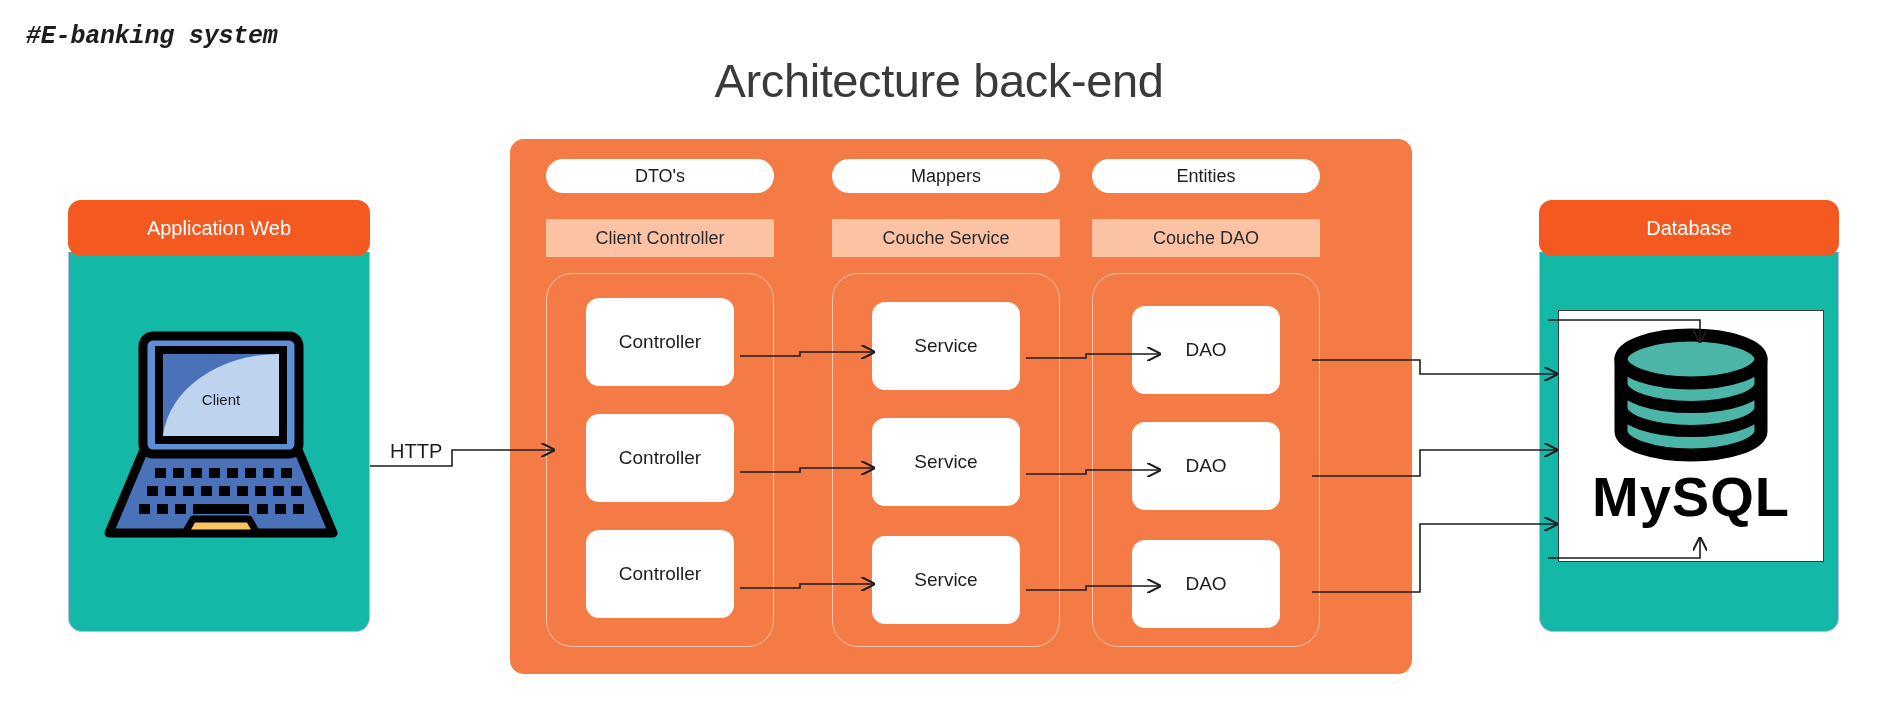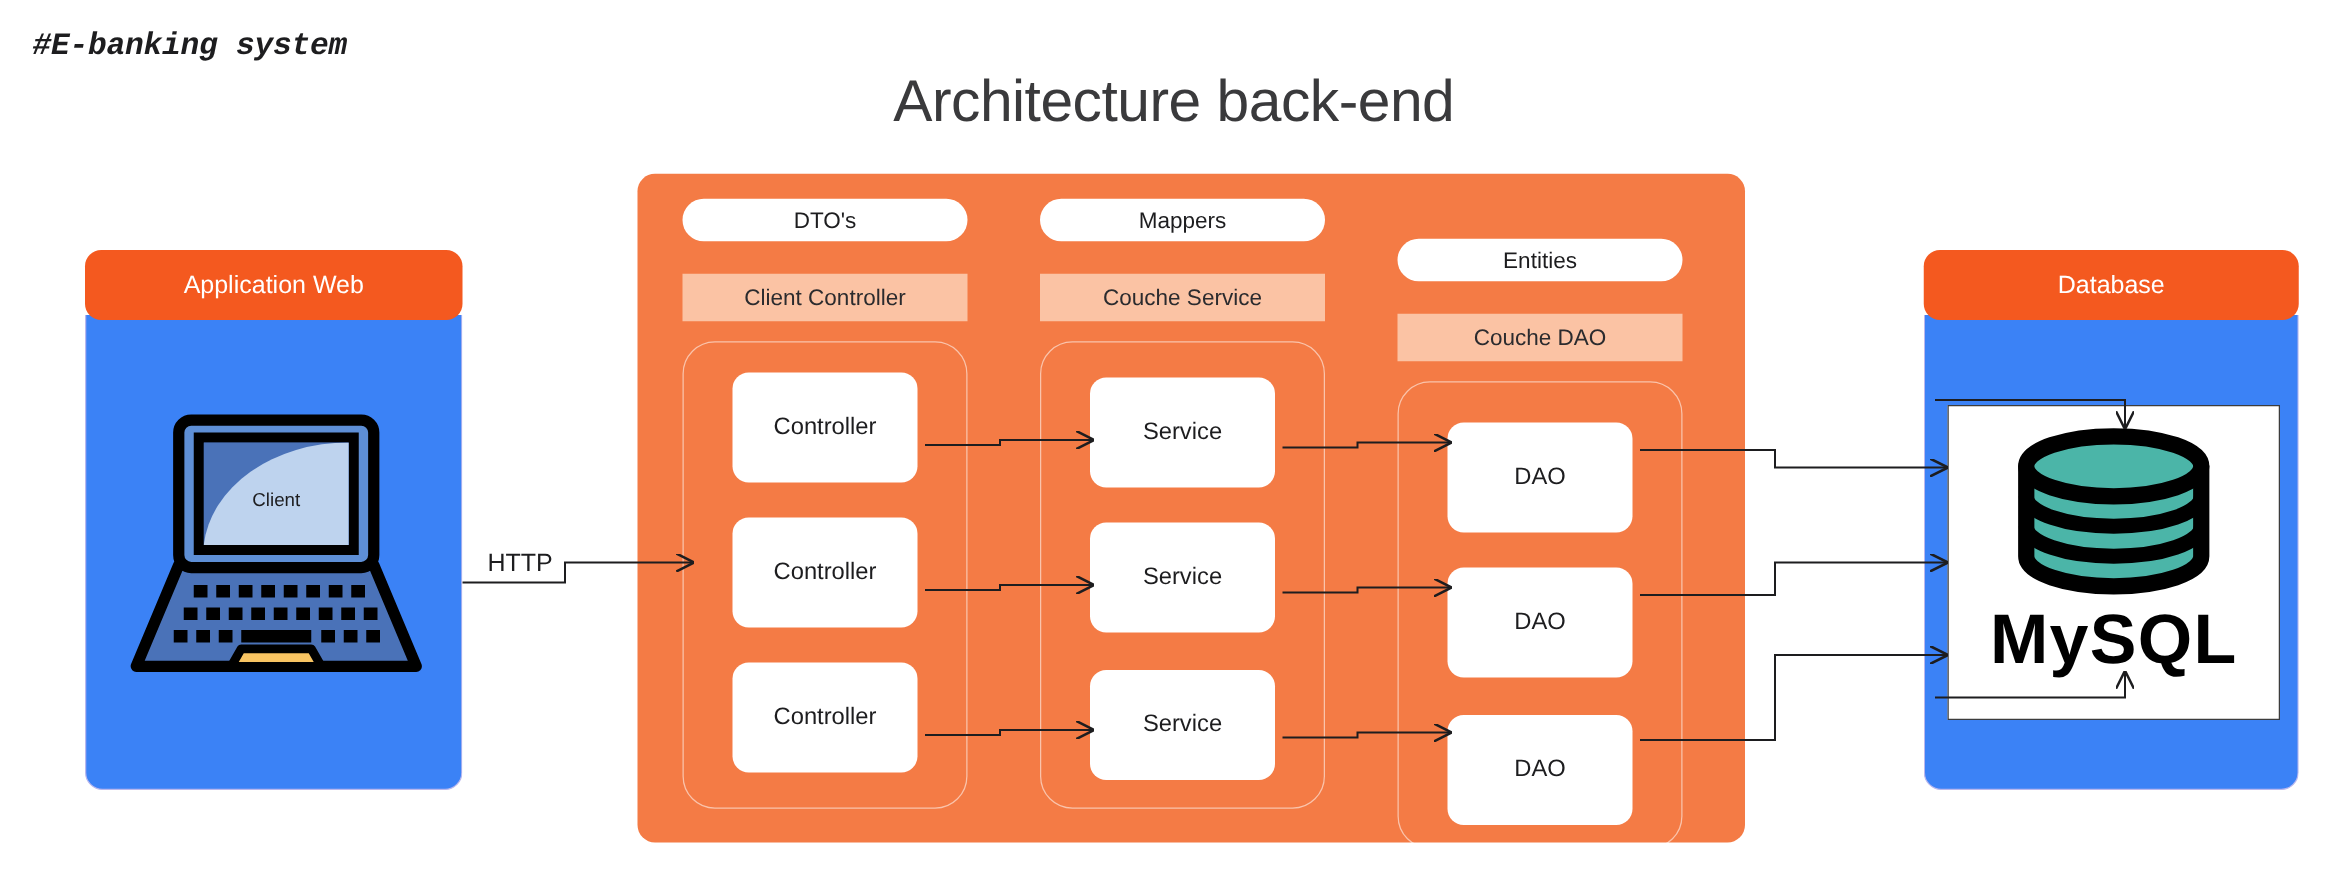--- a/index.html
+++ b/index.html
@@ -24,43 +24,43 @@
 
   
   .side-card{position:absolute;}
   .side-head{
     background:#F4591F;color:#fff;border-radius:13px;
     height:56px;line-height:56px;text-align:center;
     font-size:20px;font-weight:400;
     position:relative;z-index:3;
   }
   .side-body{
-    background:#3b82f6;border:1.4px solid #b9b7ee;
+    background:#14b8a6;border:1.4px solid #b9b7ee;
     border-top:none;
     border-bottom-left-radius:14px;border-bottom-right-radius:14px;
     position:relative;margin-top:-4px;
   }
 
   #card-app{left:68px;top:200px;width:302px;}
   #card-app .side-body{height:379px;}
   #card-db{left:1539px;top:200px;width:300px;}
   #card-db .side-body{height:379px;}
 
   
   #laptop{position:absolute;left:12px;top:76px;width:280px;height:230px;}
 
   
   #panel{
     position:absolute;left:510px;top:139px;width:886px;height:535px;
-    background:#F47B45;border-radius:14px;
+    background:#F47B45;border-radius:14px;padding-left:16px;
   }
   .col{position:absolute;top:20px;width:228px;}
   #col-0{left:36px;}
   #col-1{left:322px;}
-  #col-2{left:608px;margin-top:32px;}
+  #col-2{left:582px;}
 
   .pill{
     background:#ffffff;border-radius:17px;height:34px;line-height:34px;
     text-align:center;font-size:18px;color:#1d1d1f;
   }
   .layer-bar{
     margin-top:26px;background:#FBC3A4;height:38px;line-height:38px;
     text-align:center;font-size:18px;color:#2b2b2e;
   }
   .group-box{
@@ -81,21 +81,21 @@
   
   #col-1 .node.r0{top:28px;}
   #col-1 .node.r1{top:144px;}
   #col-1 .node.r2{top:262px;}
   #col-2 .node.r0{top:32px;}
   #col-2 .node.r1{top:148px;}
   #col-2 .node.r2{top:266px;}
 
   
   #db-frame{
-    position:absolute;left:18px;top:72px;width:264px;height:250px;
+    position:absolute;left:18px;top:58px;width:264px;height:250px;
     border:1.4px solid #3c3c3c;background:#fff;
   }
   #mysql-art{position:absolute;left:0;top:0;width:100%;height:100%;}
 
   
   #wires{position:absolute;left:0;top:0;width:1878px;height:706px;pointer-events:none;}
   #http-label{
     position:absolute;left:390px;top:440px;
     font-size:20px;color:#1d1d1f;
   }

